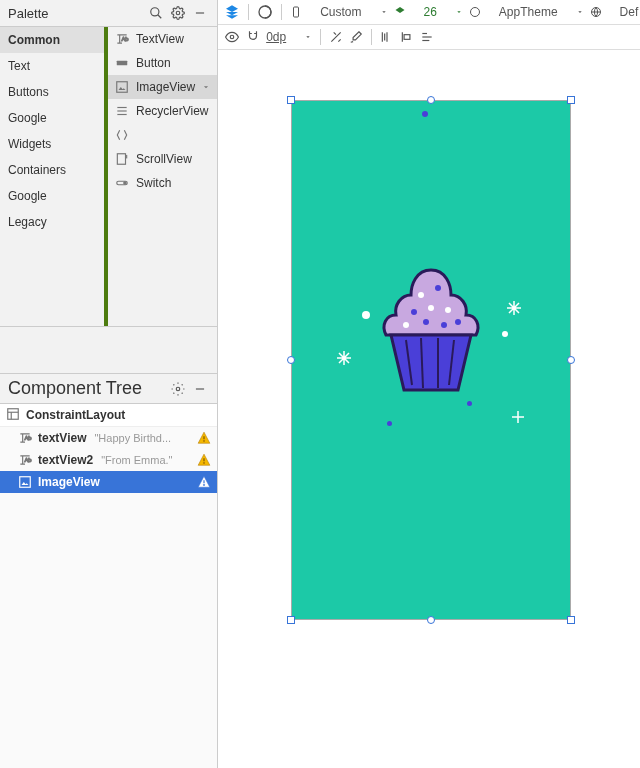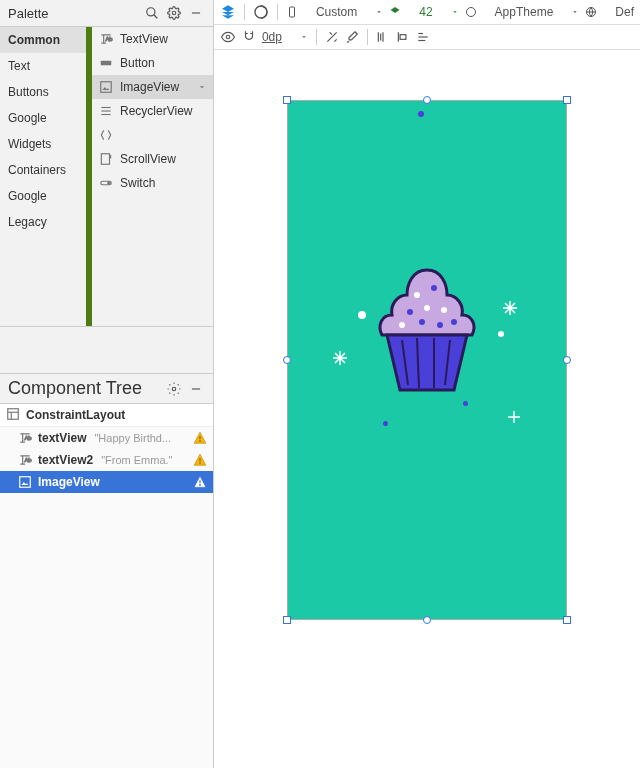--- a/index.html
+++ b/index.html
@@ -9,21 +9,21 @@
 
 .left { width: 240px; display: flex; flex-direction: column; border-right: 1px solid #ccc; background: #f2f2f2; }
 
 
 .palette-hdr { display: flex; align-items: center; padding: 4px 8px; font-size: 13px; border-bottom: 1px solid #ccc; }
 .palette-hdr .spacer { flex: 1; }
 .icon-btn { width: 18px; height: 18px; display: flex; align-items: center; justify-content: center; margin-left: 4px; cursor: pointer; color: #555; }
 
 
 .palette-body { display: flex; height: 300px; border-bottom: 1px solid #ccc; }
-.categories { width: 92px; border-right: 6px solid #4d7c0f; }
+.categories { width: 108px; border-right: 4px solid #4d7c0f; }
 .cat-item { padding: 6px 8px; font-size: 12px; cursor: pointer; }
 .cat-item.selected { background: #e0e0e0; font-weight: 600; }
 .widgets { flex: 1; overflow: hidden; }
 .widget-item { display: flex; align-items: center; padding: 4px 6px; cursor: pointer; gap: 6px; }
 .widget-item.selected { background: #d8d8d8; }
 .widget-icon { width: 16px; height: 16px; display: inline-flex; align-items: center; justify-content: center; color: #777; }
 .drop-icon { margin-left: auto; color: #777; }
 
 
 .ct-hdr { display: flex; align-items: center; padding: 4px 8px; font-size: 18px; border-bottom: 1px solid #ccc; border-top: 1px solid #ccc; margin-top: 46px; }
@@ -281,21 +281,21 @@
           </svg>
         <span>Custom</span>
         <svg width="8" height="8" viewBox="0 0 24 24" fill="currentColor">
             <path d="M7 10l5 5 5-5z"></path>
           </svg>
       </span>
       <span class="tb-item" style="color:#2e7d32">
         <svg width="12" height="12" viewBox="0 0 24 24" fill="currentColor">
             <path d="M12 2L3 8l9 6 9-6-9-6z"></path>
           </svg>
-        <span>42</span>
+        <span>26</span>
         <svg width="8" height="8" viewBox="0 0 24 24" fill="currentColor">
             <path d="M7 10l5 5 5-5z"></path>
           </svg>
       </span>
       <span class="tb-item">
         <svg width="12" height="12" viewBox="0 0 24 24" fill="none" stroke="currentColor" stroke-width="2">
             <circle cx="12" cy="12" r="9"></circle>
           </svg>
         <span>AppTheme</span>
         <svg width="8" height="8" viewBox="0 0 24 24" fill="currentColor">

